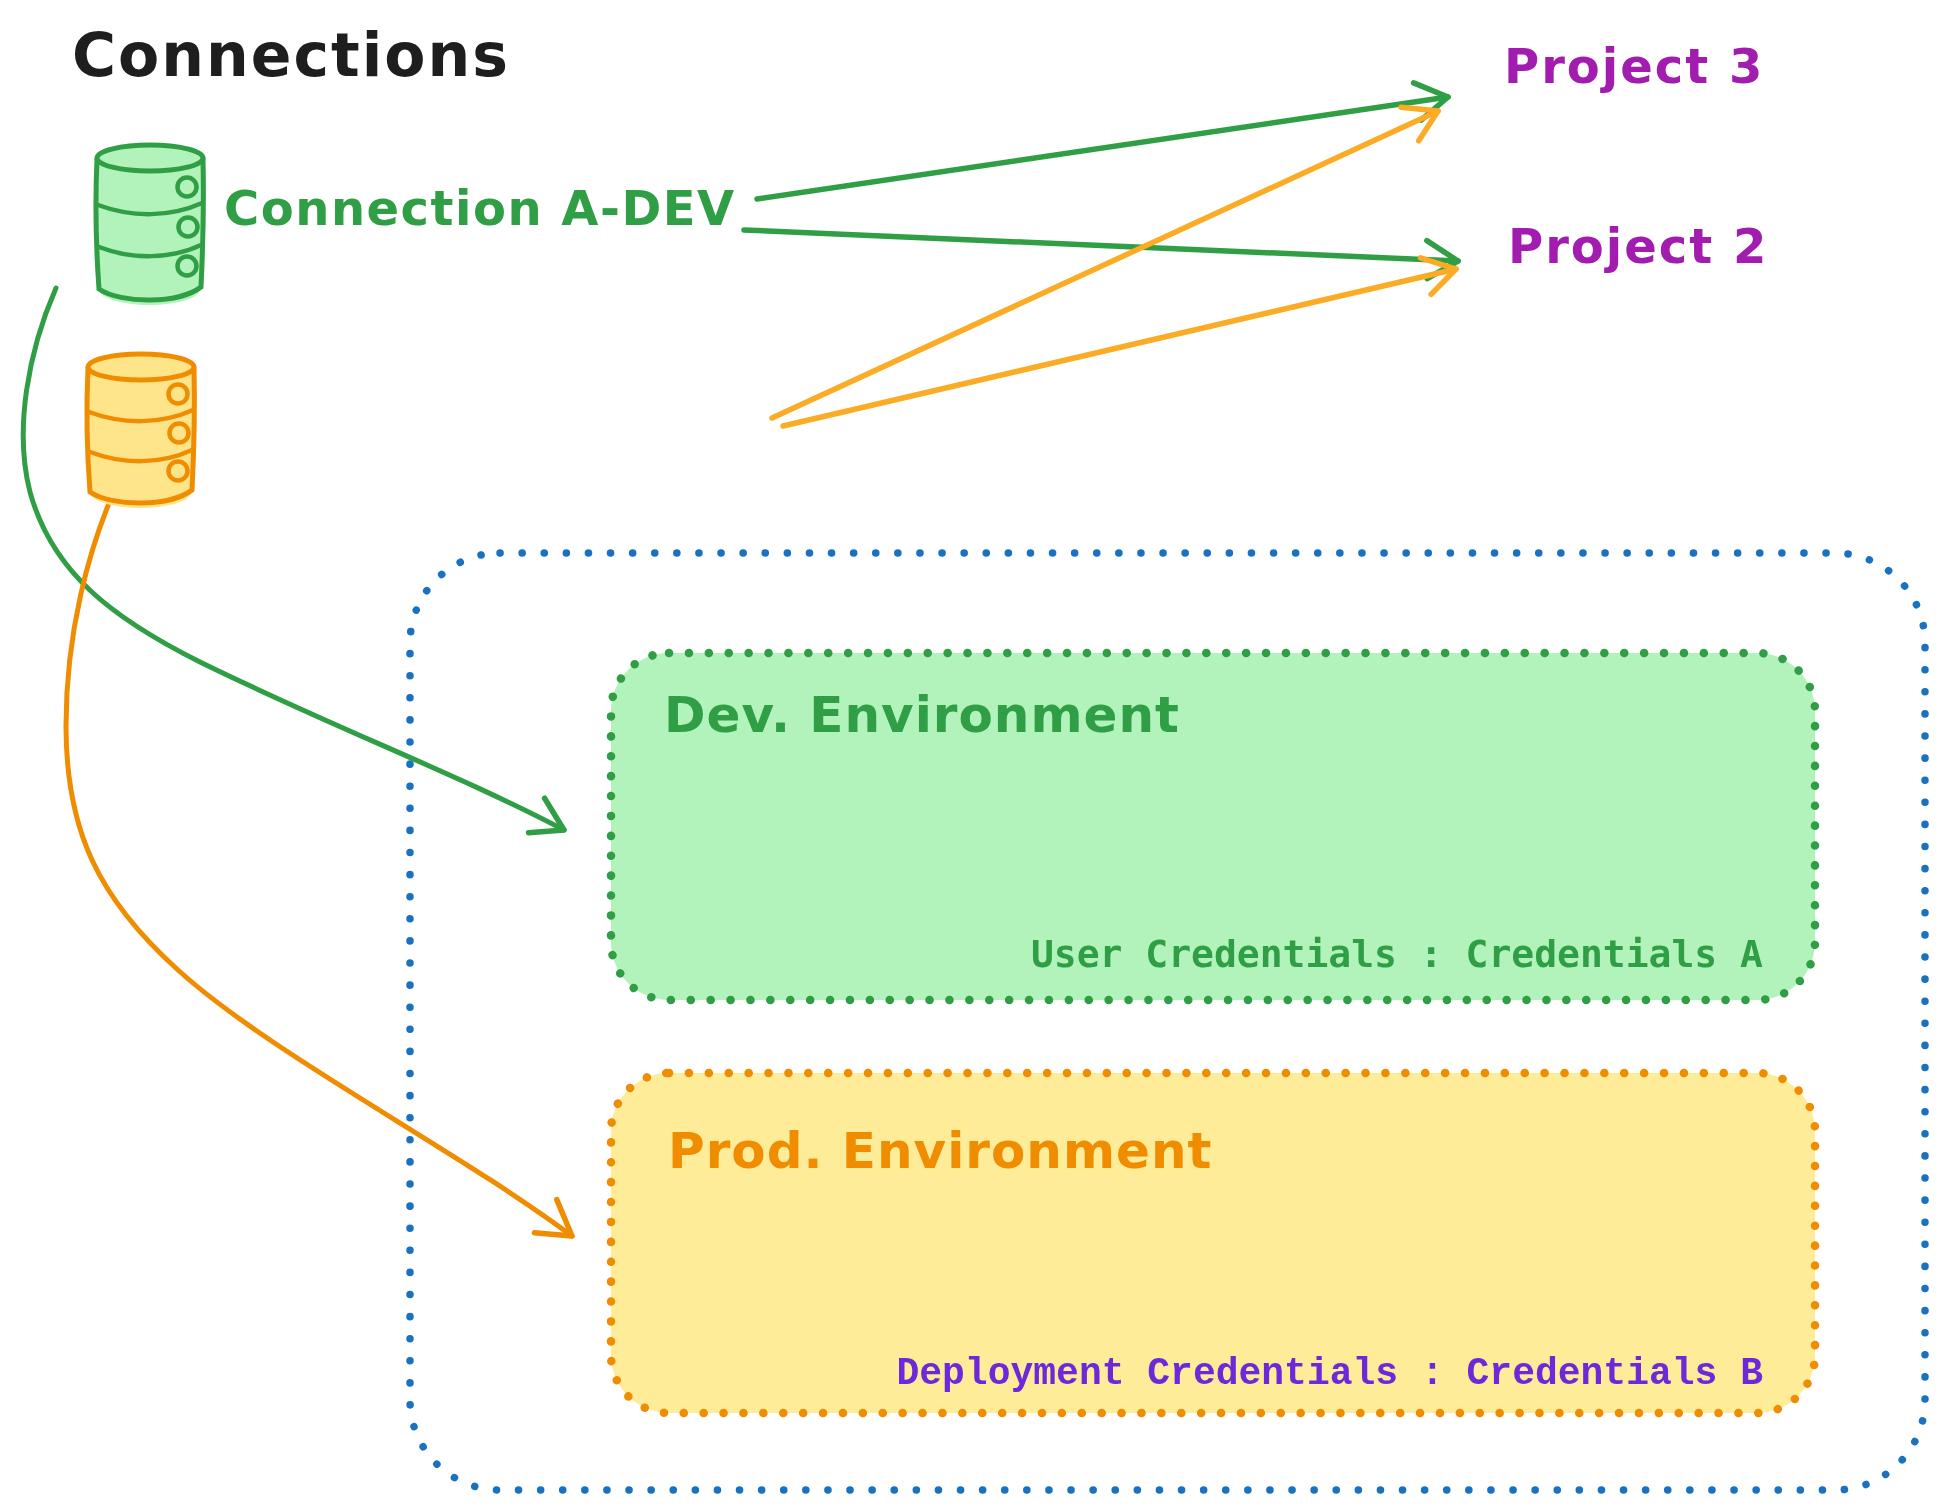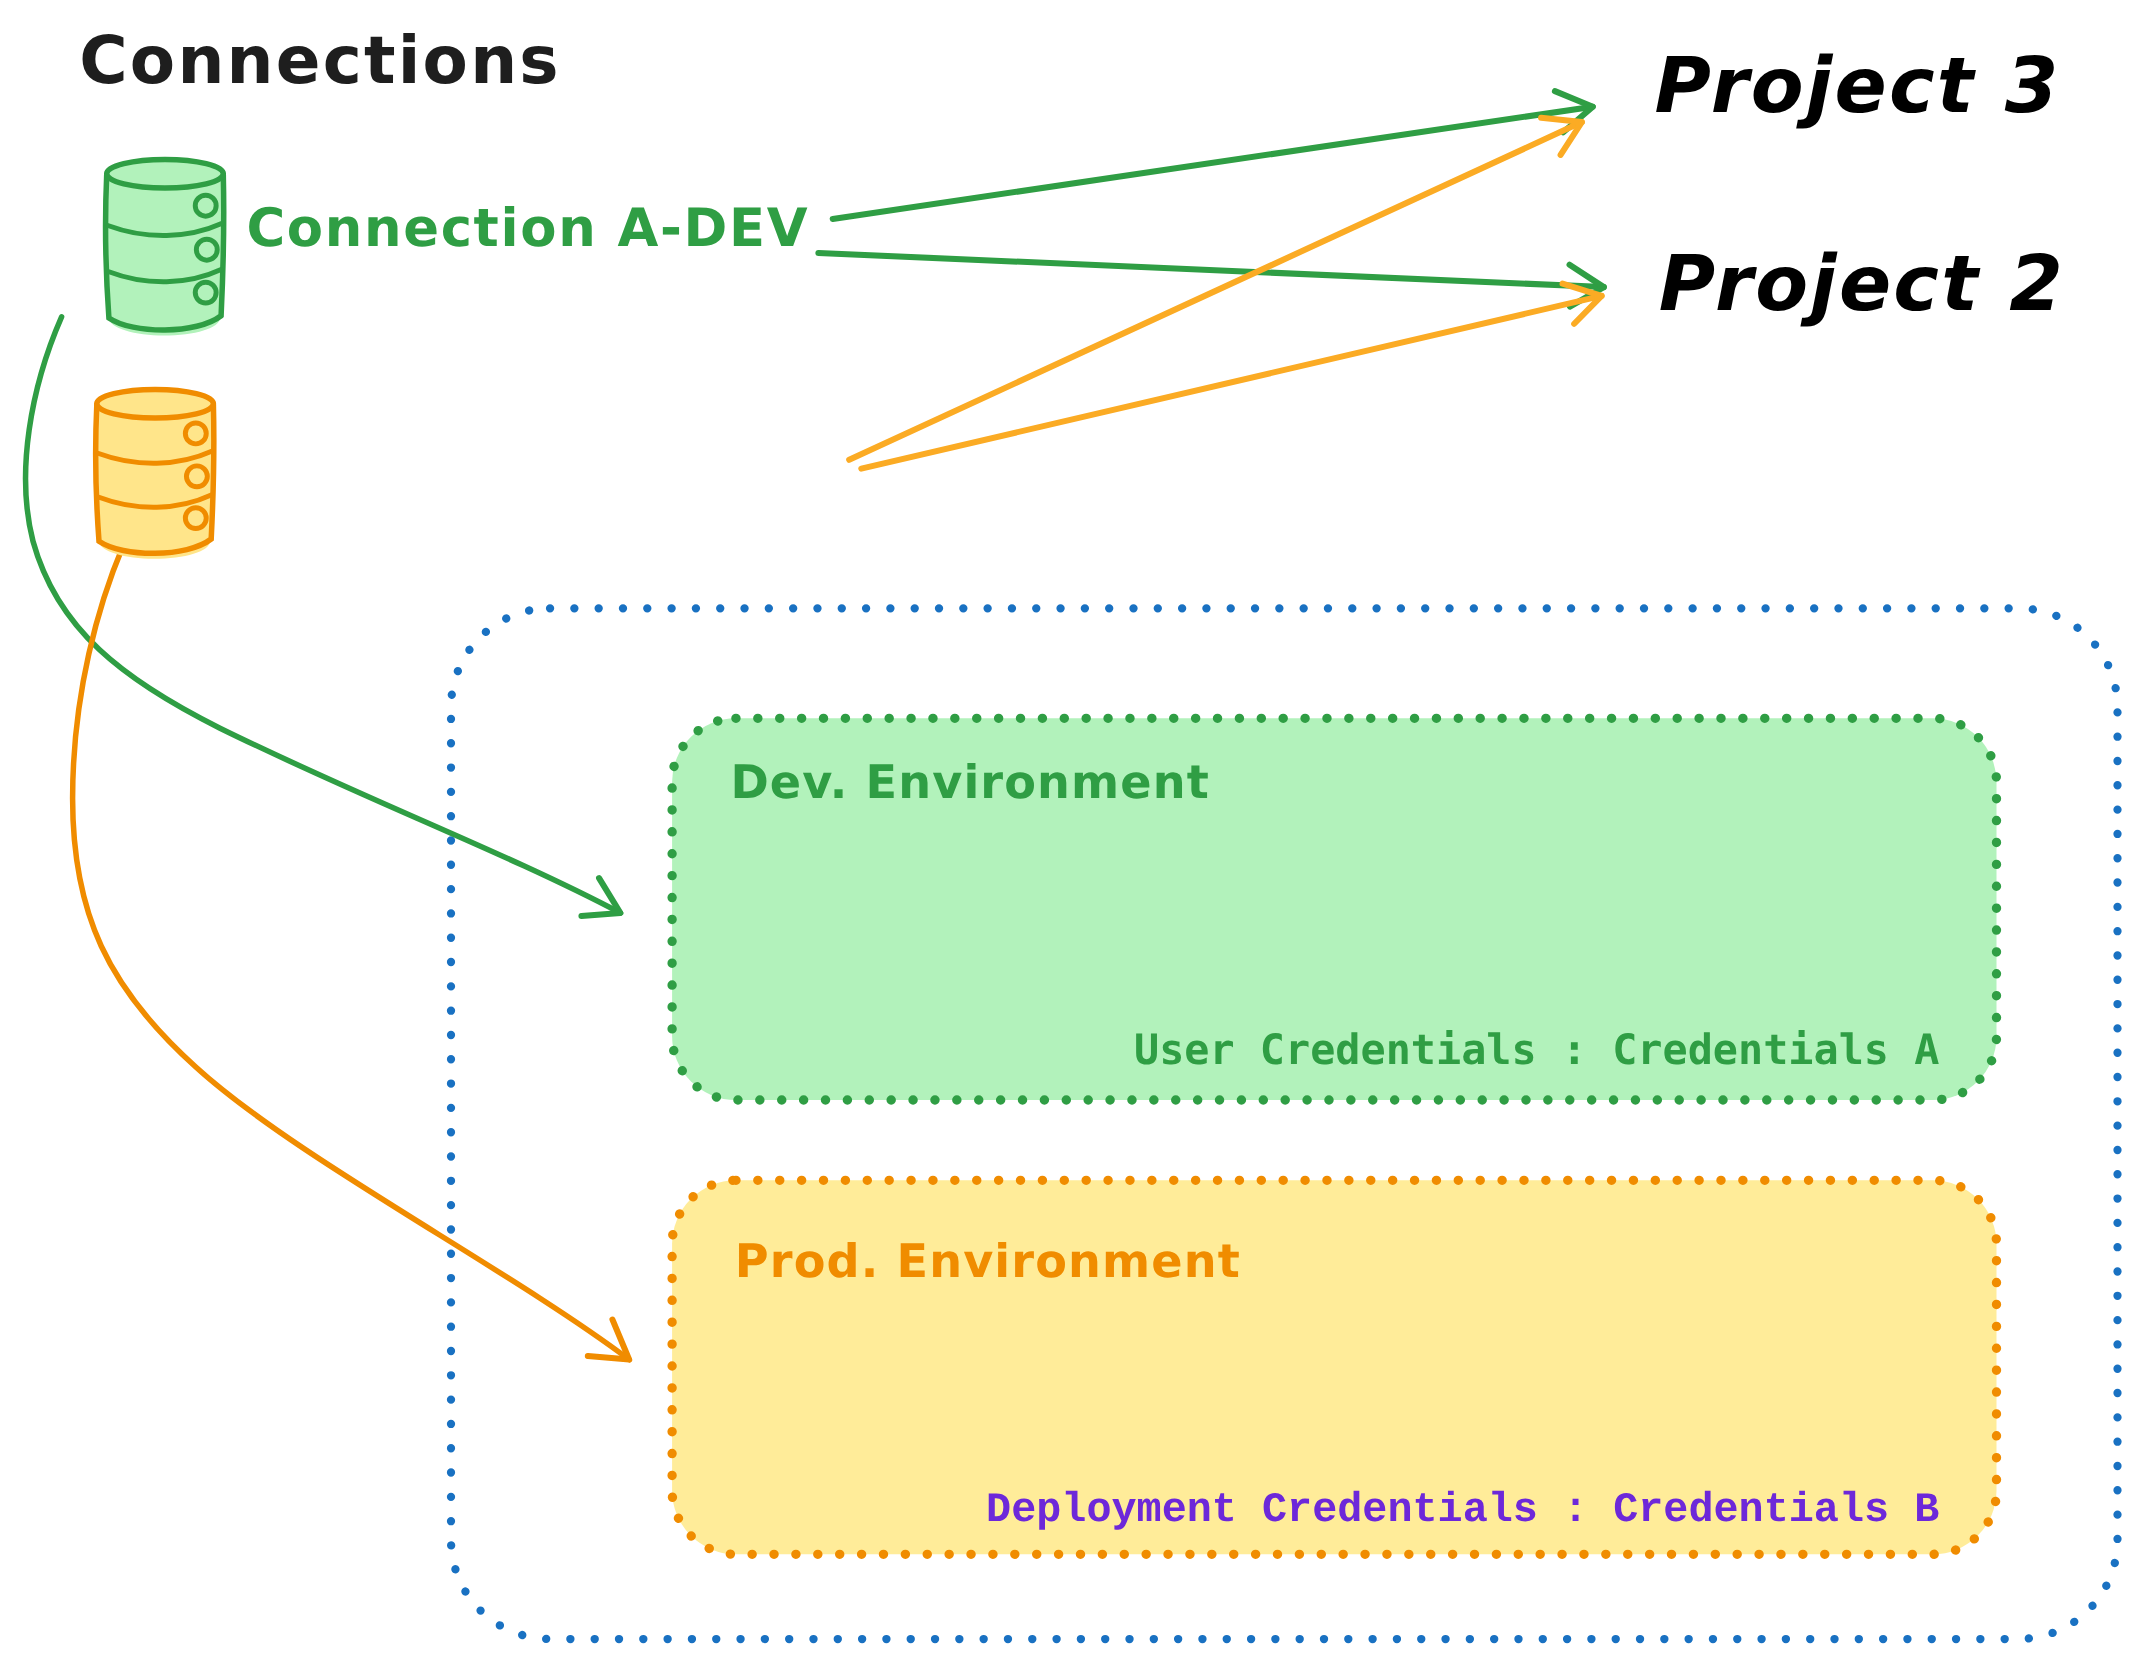--- a/index.html
+++ b/index.html
@@ -15,25 +15,25 @@
     position:absolute;
     white-space:nowrap;
     font-weight:600;
     line-height:1.1;
   }
   .hand{font-family:"DejaVu Sans", sans-serif;letter-spacing:1.5px;}
   .mono{font-family:"DejaVu Sans Mono", monospace;font-weight:bold;letter-spacing:0px;}
   .title{left:72px;top:22px;font-size:60px;color:#1e1e1e;letter-spacing:2px;}
   .conn-a{left:224px;top:182px;font-size:48px;color:#2f9e44;}
   .conn-b{left:214px;top:384px;font-size:48px;color:#f08c00;}
-  .proj{color:#000000;font-size:70px;letter-spacing:2px;font-style:italic;}
+  .proj{color:#a21caf;font-size:48px;letter-spacing:2px;}
   .proj3{left:1504px;top:40px;}
   .proj2{left:1508px;top:220px;}
   .proj1{left:1512px;top:424px;}
-  .env-title{font-size:42px;letter-spacing:1px;}
+  .env-title{font-size:50px;letter-spacing:1px;}
   .dev-title{left:664px;top:688px;color:#2f9e44;}
   .prod-title{left:668px;top:1124px;color:#f08c00;}
   .creds{
     position:absolute;
     left:611px;width:1152px;
     text-align:right;
     font-size:38px;
   }
   .dev-creds{top:932px;color:#2f9e44;text-align:right;}
   .prod-creds{top:1352px;color:#6d28d9;font-family:Liberation Mono, monospace;}

